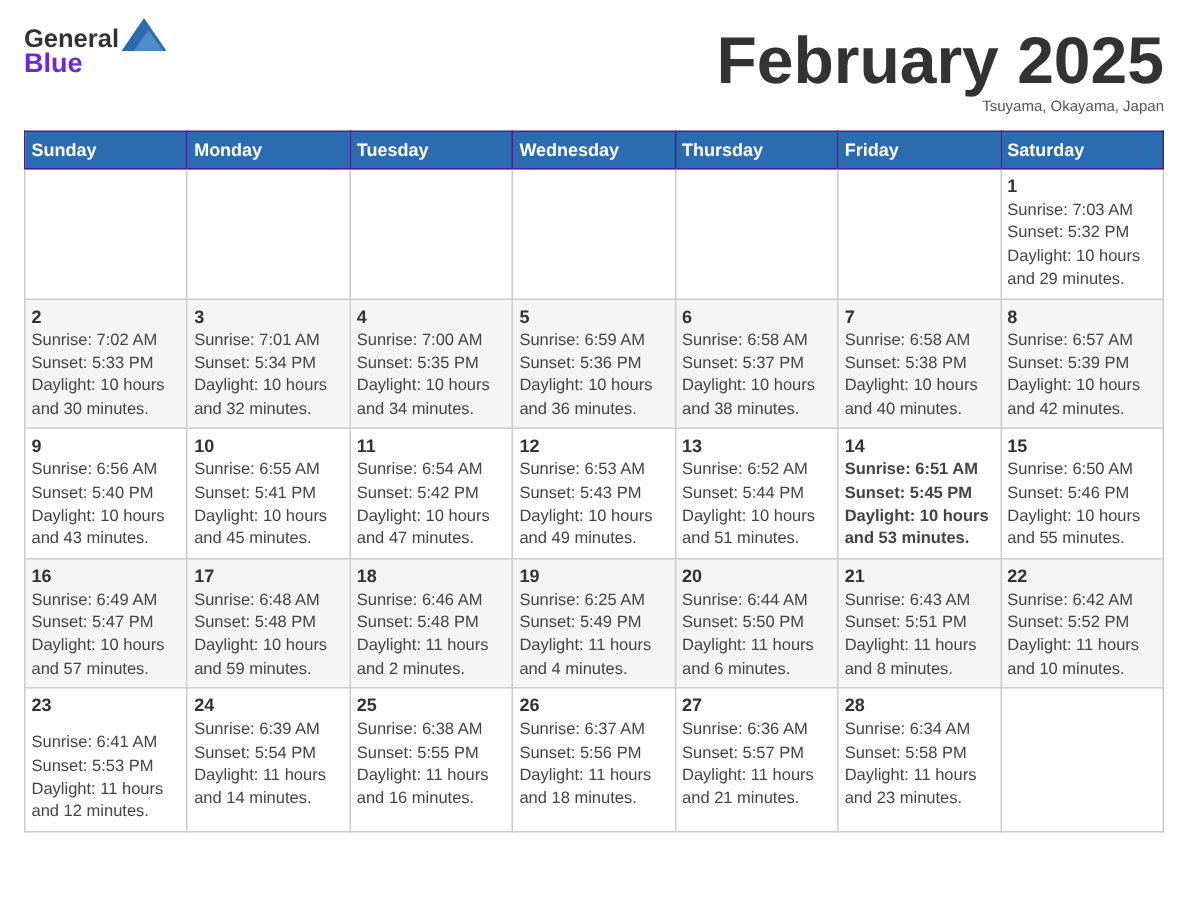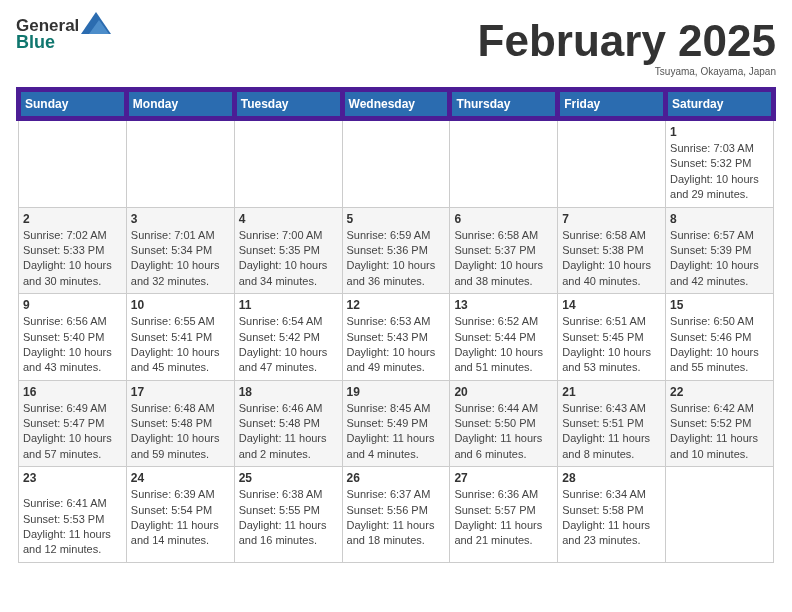--- a/index.html
+++ b/index.html
@@ -44,21 +44,21 @@
     }
     thead tr {
       background-color: #2b6cb0;
     }
     thead th {
       color: #fff;
       font-size: 12px;
       font-weight: bold;
       padding: 5px 4px;
       text-align: left;
-      border: 5px solid #4c1d95;
+      border: 1px solid #4c1d95;
     }
     tbody tr {
       vertical-align: top;
     }
     tbody td {
       border: 1px solid #ccc;
       padding: 4px 4px;
       font-size: 10px;
       color: #333;
       height: 80px;
@@ -90,21 +90,21 @@
 
 <div class="header-area">
   <div class="logo">
     <div class="logo-row">
       <span style="font-size:17px;font-weight:bold;color:#333;">General</span>
       <svg width="30" height="22" viewBox="0 0 30 22" style="margin-left:2px;margin-top:-6px;">
         <polygon points="0,22 15,0 30,22" fill="#2b6cb0"></polygon>
         <polygon points="8,22 18,8 28,22" fill="#5b9bd5" opacity="0.7"></polygon>
       </svg>
     </div>
-    <span style="font-size:18px;font-weight:bold;color:#0f766e;margin-top:-4px;">Blue</span>
+    <span style="font-size:18px;font-weight:bold;color:#6d28d9;margin-top:-4px;">Blue</span>
   </div>
   <div class="title-area">
     <div class="month-title">February 2025</div>
     <div class="location-title">Tsuyama, Okayama, Japan</div>
   </div>
 </div>
 
 <table>
   <thead>
     <tr>
@@ -215,21 +215,21 @@
         </td>
         <td>
           <span class="day-number">13</span>
           <div class="day-info" style="white-space: pre-line;">Sunrise: 6:52 AM
 Sunset: 5:44 PM
 Daylight: 10 hours
 and 51 minutes.</div>
         </td>
         <td>
           <span class="day-number">14</span>
-          <div class="day-info" style="white-space: pre-line;">Sunrise: 6:51 AM
+          <div class="day-info" style="white-space: pre-line; font-weight: bold;">Sunrise: 6:51 AM
 Sunset: 5:45 PM
 Daylight: 10 hours
 and 53 minutes.</div>
         </td>
         <td>
           <span class="day-number">15</span>
           <div class="day-info" style="white-space: pre-line;">Sunrise: 6:50 AM
 Sunset: 5:46 PM
 Daylight: 10 hours
 and 55 minutes.</div>
@@ -252,21 +252,21 @@
         </td>
         <td>
           <span class="day-number">18</span>
           <div class="day-info" style="white-space: pre-line;">Sunrise: 6:46 AM
 Sunset: 5:48 PM
 Daylight: 11 hours
 and 2 minutes.</div>
         </td>
         <td>
           <span class="day-number">19</span>
-          <div class="day-info" style="white-space: pre-line;">Sunrise: 8:45 AM
+          <div class="day-info" style="white-space: pre-line;">Sunrise: 6:25 AM
 Sunset: 5:49 PM
 Daylight: 11 hours
 and 4 minutes.</div>
         </td>
         <td>
           <span class="day-number">20</span>
           <div class="day-info" style="white-space: pre-line;">Sunrise: 6:44 AM
 Sunset: 5:50 PM
 Daylight: 11 hours
 and 6 minutes.</div>

